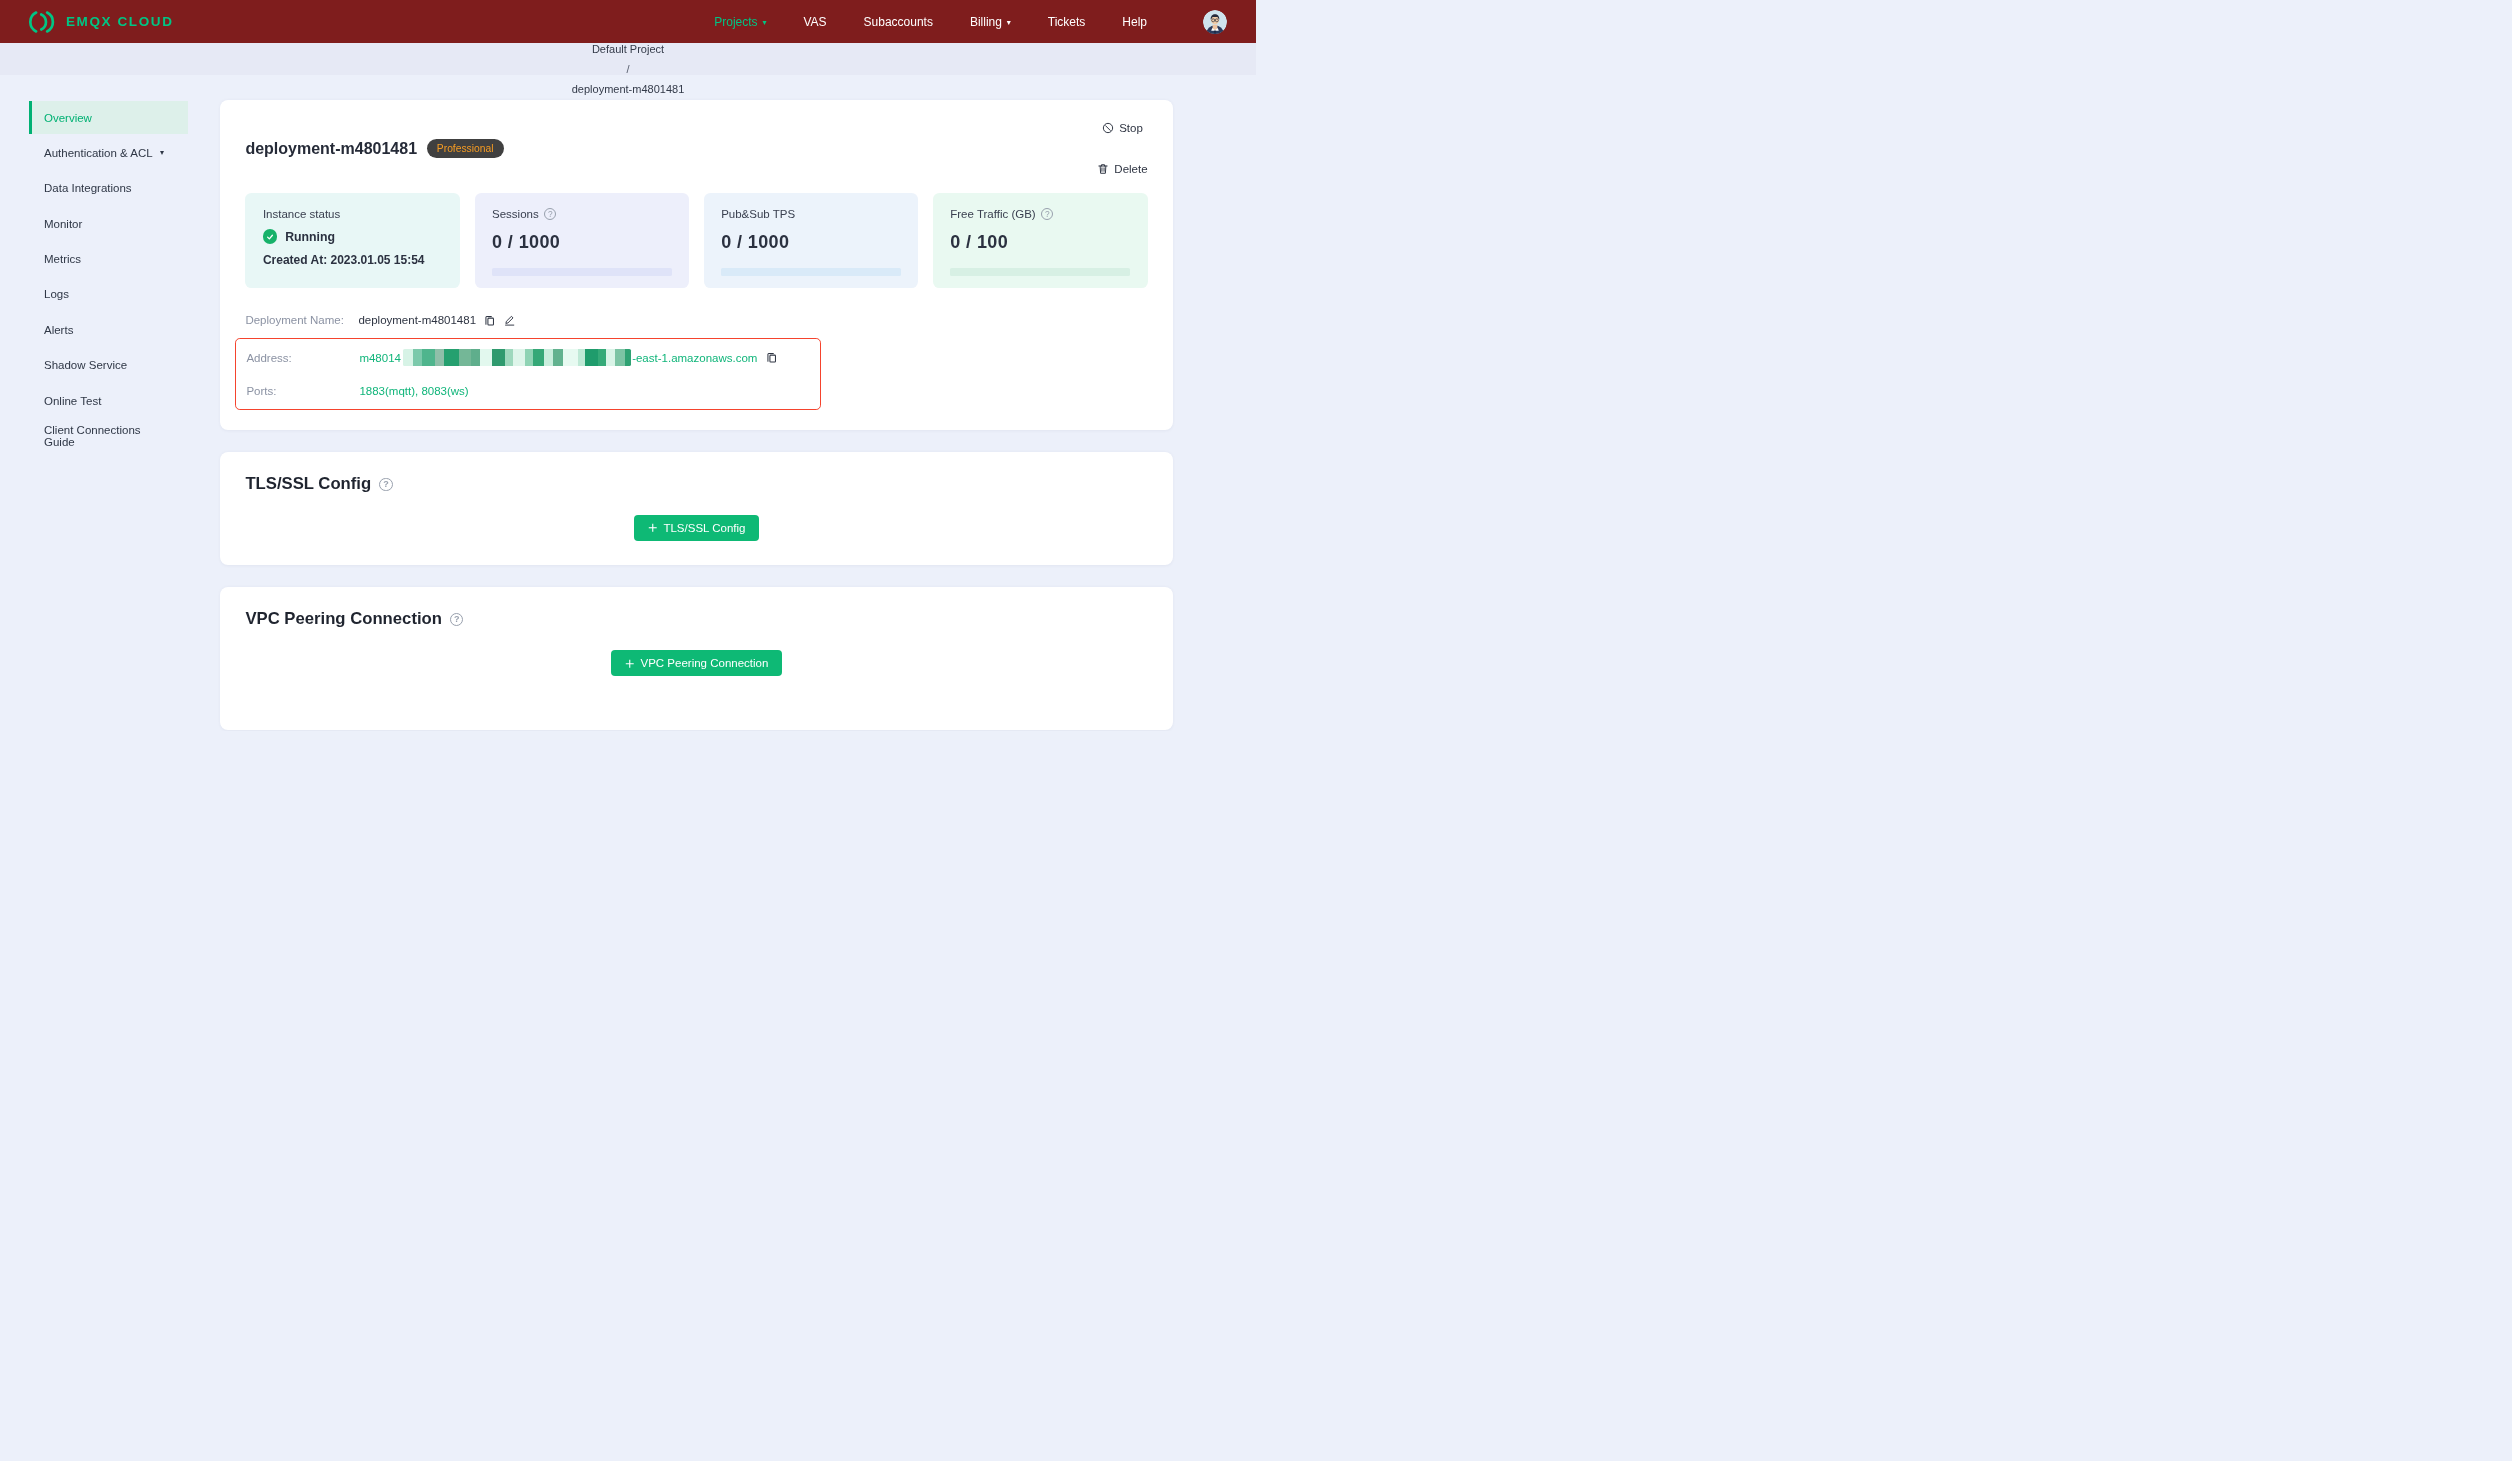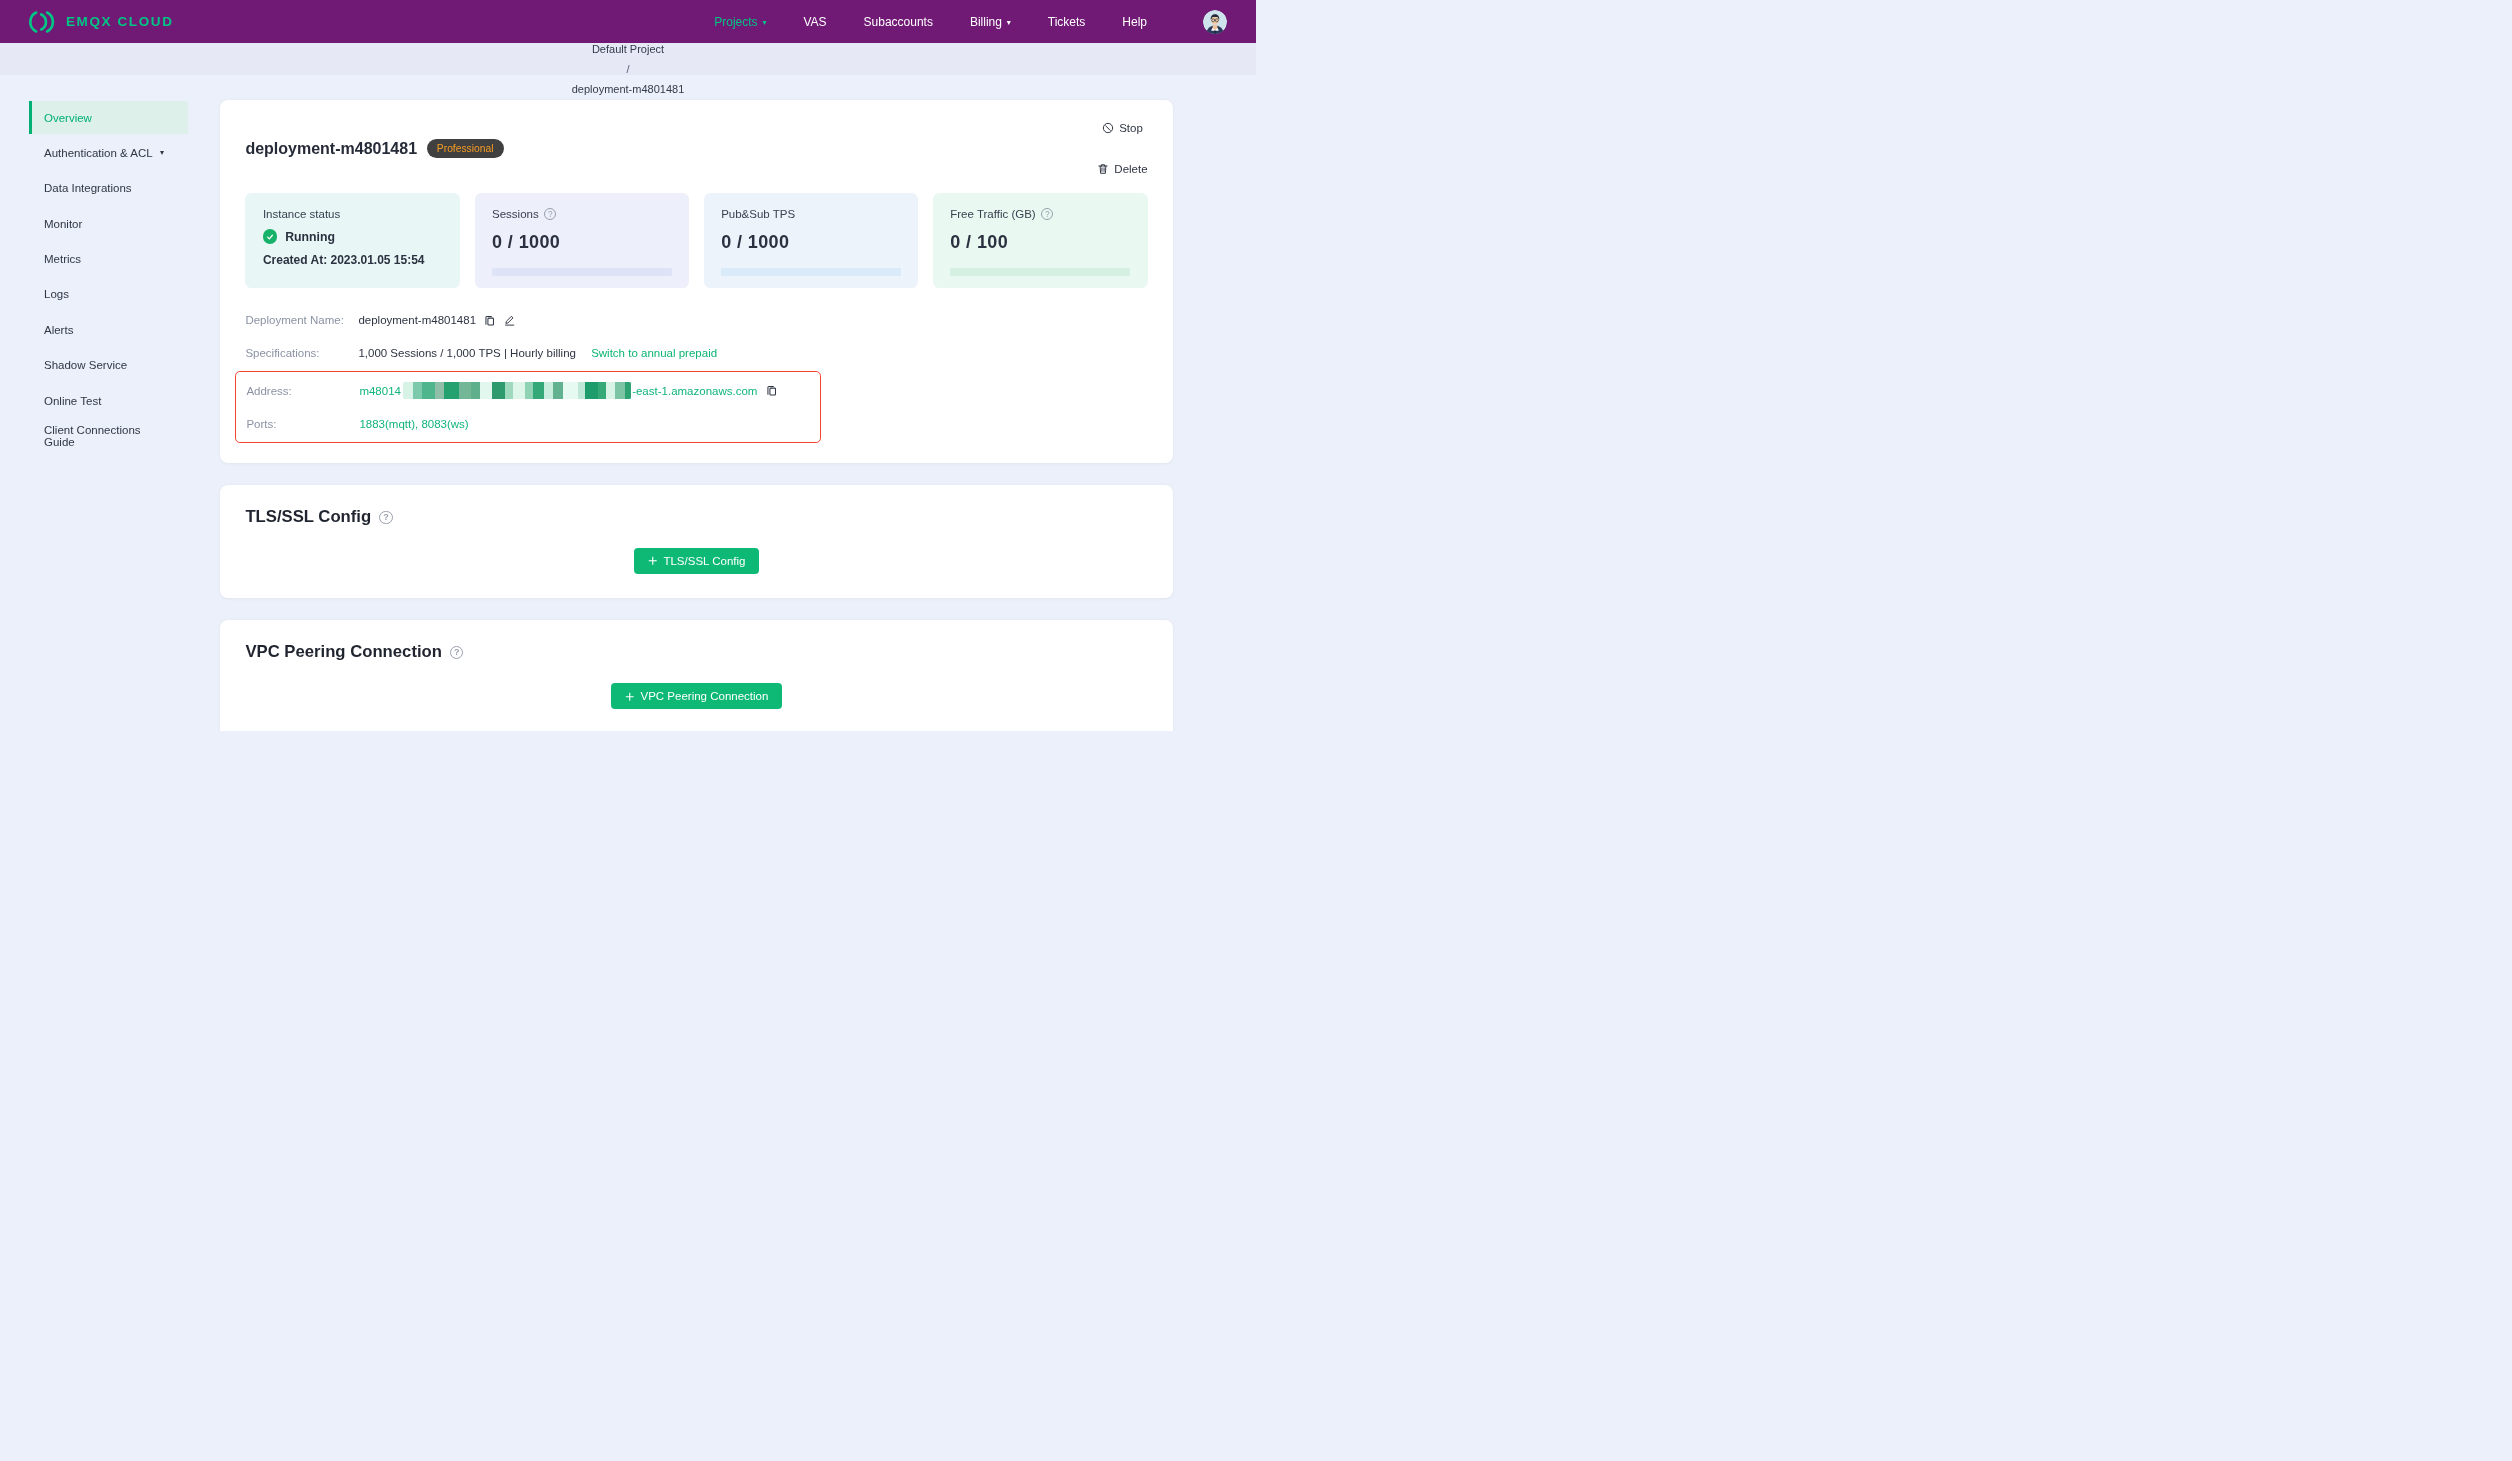--- a/index.html
+++ b/index.html
@@ -4,21 +4,21 @@
 <style>
   * { margin:0; padding:0; box-sizing:border-box; }
   html,body { width:1256px; height:731px; overflow:hidden; }
   body {
     font-family:"Liberation Sans", sans-serif;
     background:#ecf0fa;
     color:#2e3442;
   }
   
   .topnav {
-    height:43px; background:#701a75; display:flex; align-items:center;
+    height:43px; background:#7f1d1d; display:flex; align-items:center;
     padding:0 29px;
   }
   .brand { display:flex; align-items:center; gap:11px; }
   .brand-text { color:#00c584; font-size:13.5px; font-weight:bold; letter-spacing:1.6px; }
   .nav-links { margin-left:auto; display:flex; align-items:center; gap:37px; }
   .nav-link { color:#ffffff; font-size:12px; text-decoration:none; display:inline-flex; align-items:center; gap:4.8px; cursor:pointer; }
   .nav-link.active { color:#00c584; }
   .caret { font-size:8px; line-height:1; transform:translateY(0.8px); }
   .avatar { width:24px; height:24px; border-radius:50%; overflow:hidden; margin-left:19px; flex:none; cursor:pointer; }
   
@@ -280,27 +280,20 @@
             </button>
             <button class="icon-btn">
               <svg width="12.7" height="12.7" viewBox="0 0 16 16">
                 <path d="M10.6 2.9l2 2-6.3 6.3-2.7.7.7-2.7z" fill="none" stroke="#2e3442" stroke-width="1.2" stroke-linejoin="round"></path>
                 <line x1="3.2" y1="14" x2="13.6" y2="14" stroke="#2e3442" stroke-width="1.2" stroke-linecap="round"></line>
               </svg>
             </button>
           </span>
         </div>
 
-        <div class="info-row">
-          <span class="info-label">Specifications:</span>
-          <span class="info-value">
-            <span>1,000 Sessions / 1,000 TPS | Hourly billing</span>
-            <a class="green-link">Switch to annual prepaid</a>
-          </span>
-        </div>
 
         <div class="highlight-box">
           <div class="info-row">
             <span class="info-label">Address:</span>
             <span class="info-value">
               <span class="green-text" style="display:inline-flex;align-items:center;gap:1.6px;">
                 <span>m48014</span>
                   <span class="redacted"></span>
                   <span>-east-1.amazonaws.com</span>
               </span>

